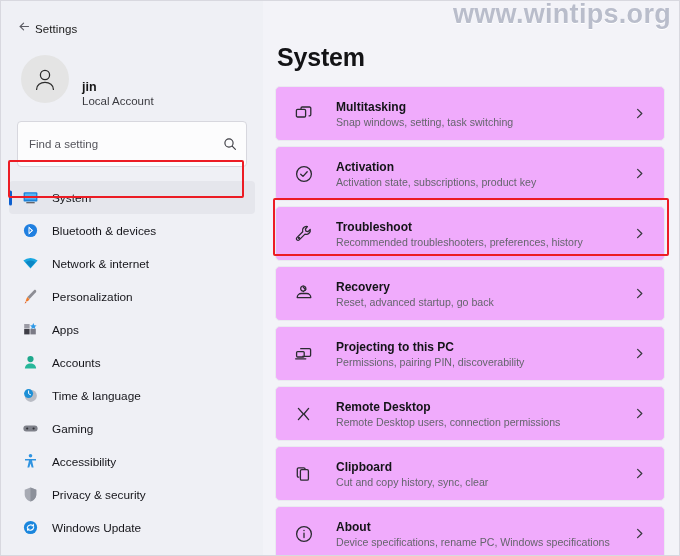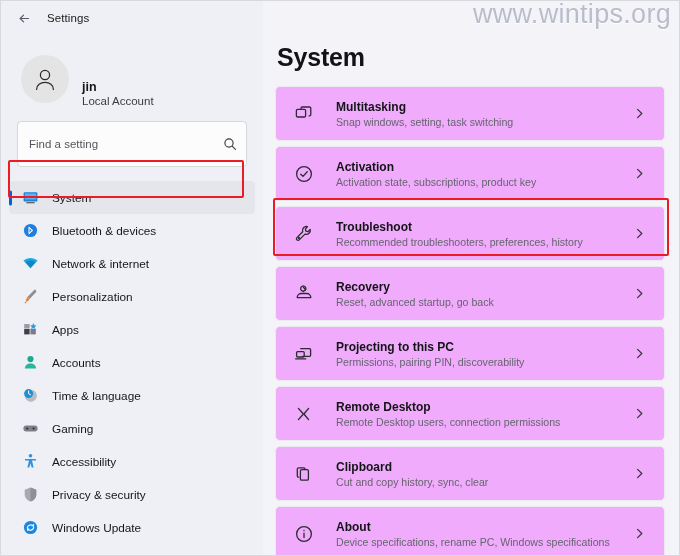--- a/index.html
+++ b/index.html
@@ -22,23 +22,23 @@
   .sidebar {
     width: 262px;
     height: 100%;
     background: #eff0f5;
     flex: 0 0 262px;
     position: relative;
   }
   .titlebar {
     height: 34px;
     display: flex;
-    align-items: center;
+    align-items: flex-end;
     padding-left: 14px;
-    gap: 14px;
+    gap: 2px;
   }
   .back-arrow {
     width: 18px; height: 18px;
     display: flex; align-items: center; justify-content: center;
     color: #5b5b63;
   }
   .back-arrow svg { display:block; }
   .app-title {
     font-size: 11.5px;
     color: #1a1a1a;
@@ -163,21 +163,21 @@
     z-index: 40;
   }
   #redbox-system { left: 7px; top: 159px; width: 236px; height: 38px; }
   #redbox-troubleshoot { left: 272px; top: 197px; width: 396px; height: 58px; }
 
   
   .wm-site {
     position: absolute;
     right: 8px; top: -2px;
     font-size: 27px;
-    font-weight: normal;
+    font-weight: bold;
     color: #b9bdcb;
     letter-spacing: .3px;
     z-index: 60;
     text-shadow: 0 1px 0 #ffffff;
     pointer-events: none;
     white-space: nowrap;
   }
 </style>
 </head>
 <body>

